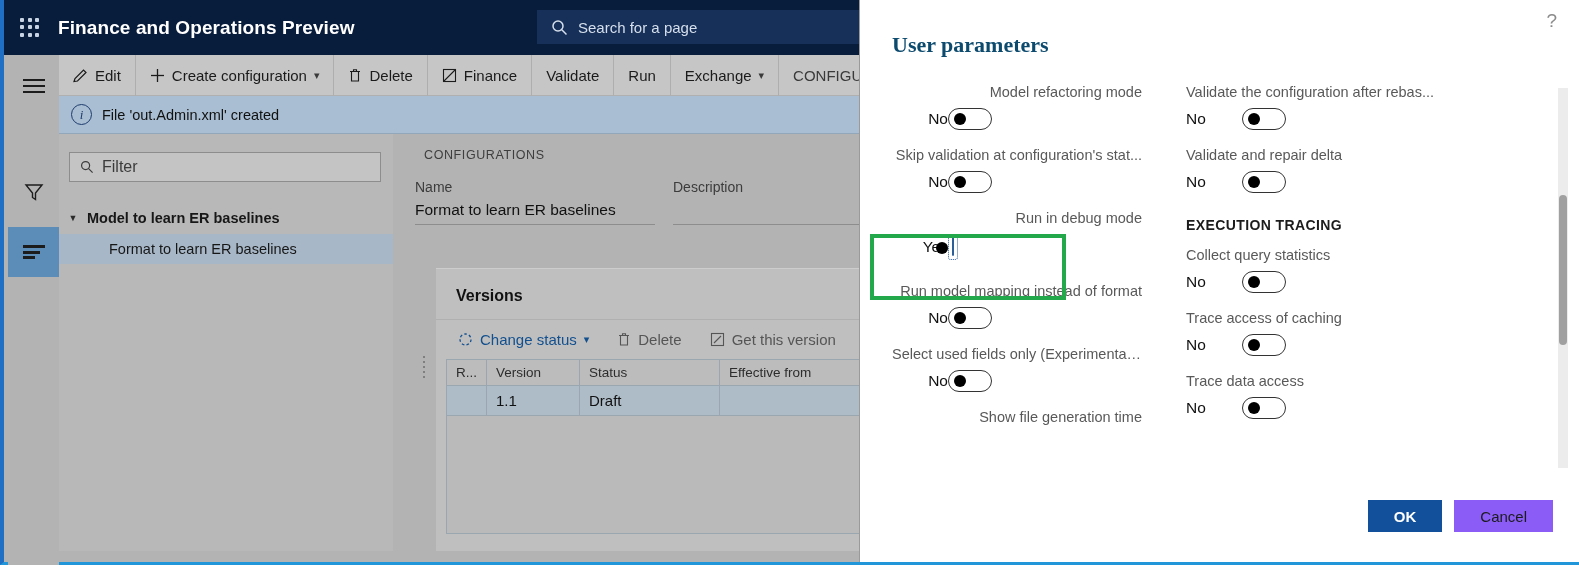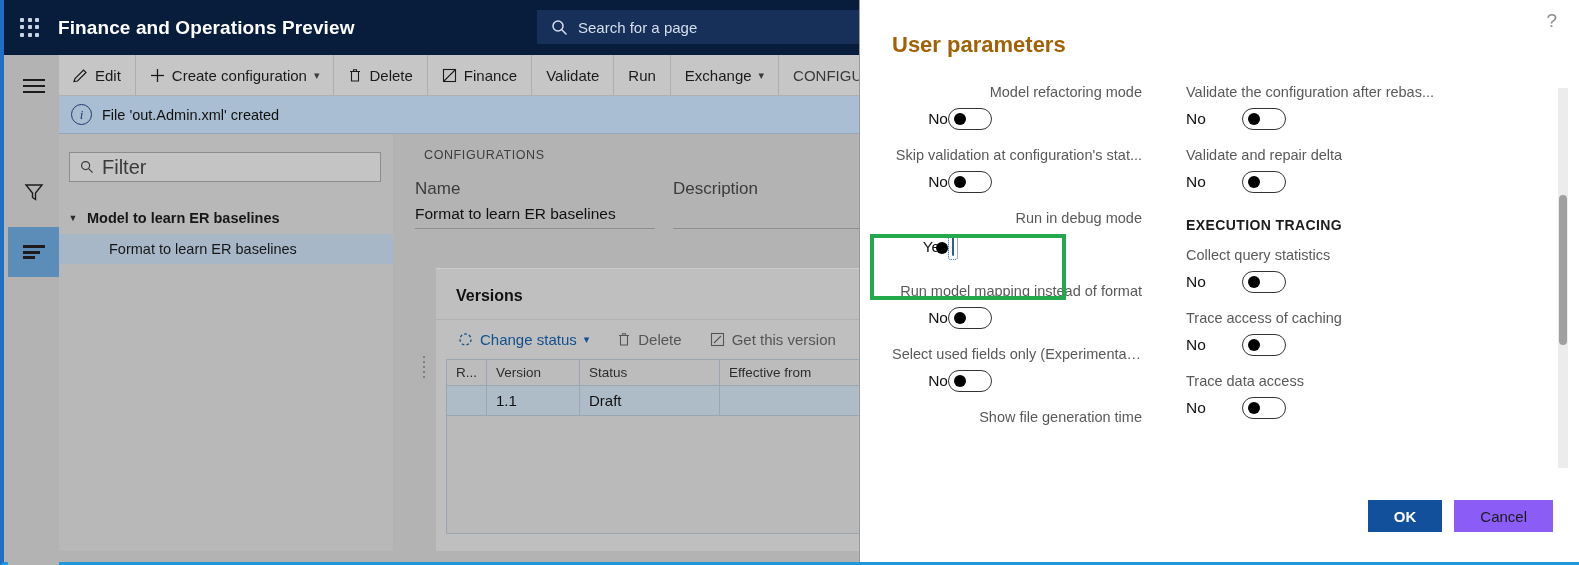--- a/index.html
+++ b/index.html
@@ -86,41 +86,41 @@
   
   .treepanel {
     position: absolute; left: 55px; top: 134px; width: 334px; height: 417px;
     background: #b8b8b8;
   }
   .filterbox {
     position: absolute; left: 10px; top: 18px; width: 312px; height: 30px;
     background: #c4c4c4; border: 1px solid #8d8d8d;
     display: flex; align-items: center; gap: 8px; padding-left: 10px; cursor: text;
   }
-  .filterbox .fph { font-size: 20px; color: #3b3b3b; }
+  .filterbox .fph { font-size: 16px; color: #3b3b3b; }
   .treerow {
     display: flex; align-items: center; height: 32px; font-size: 14.5px; color: #171717;
     cursor: pointer;
   }
   .tree-node { position: absolute; left: 0; top: 68px; width: 334px; }
   .tw-caret { width: 28px; text-align: center; font-size: 9px; color: #2b2b2b; }
   .tree-parent-label { font-weight: bold; }
   .treerow.child { padding-left: 50px; background: #a7b7c7; height: 30px; }
 
   
   .content {
     position: absolute; left: 389px; top: 134px; width: 1190px; height: 417px;
     background: #b3b3b3;
   }
   .sect-label {
     position: absolute; left: 31px; top: 14px;
     font-size: 12.5px; letter-spacing: .6px; color: #3e3e3e;
   }
   .fld { position: absolute; }
-  .fld .flab { font-size: 17px; color: #3c3c3c; margin-bottom: 6px; }
+  .fld .flab { font-size: 14px; color: #3c3c3c; margin-bottom: 6px; }
   .fld .fval { font-size: 15.5px; color: #111; padding-bottom: 5px; border-bottom: 1px solid #8d8d8d; }
 
   .card {
     position: absolute; left: 43px; top: 134px; width: 1080px; height: 283px;
     background: #bfbfbf; border-top: 1px solid #cdcdcd;
   }
   .card-title { padding: 18px 0 0 20px; font-size: 16px; font-weight: bold; color: #111; }
   .card-toolbar {
     margin-top: 14px; height: 40px; border-top: 1px solid #b0b0b0;
     display: flex; align-items: center; padding-left: 10px; gap: 4px;
@@ -153,21 +153,21 @@
 
   
   .dialog {
     position: absolute; left: 855px; top: 0; width: 720px; height: 562px;
     background: #ffffff; border-left: 1px solid #9a9a9a;
   }
   .dlg-help {
     position: absolute; right: 22px; top: 10px; font-size: 19px; color: #8a8a8a; cursor: pointer;
   }
   .dlg-title {
-    position: absolute; left: 32px; top: 32px; font-size: 22px; font-weight: bold; color: #a16207;
+    position: absolute; left: 32px; top: 32px; font-size: 22px; font-weight: bold; color: #0c4a6e; font-family: Liberation Serif, serif;
   }
   .dlg-scroll-track {
     position: absolute; right: 11px; top: 88px; width: 10px; height: 380px; background: #ececec;
     cursor: pointer;
   }
   .dlg-scroll-thumb {
     position: absolute; left: 1px; top: 107px; width: 8px; height: 150px;
     background: #a0a0a0; border-radius: 4px; cursor: grab;
   }
   .dlg-body { position: absolute; left: 0; top: 84px; width: 690px; height: 390px; }

